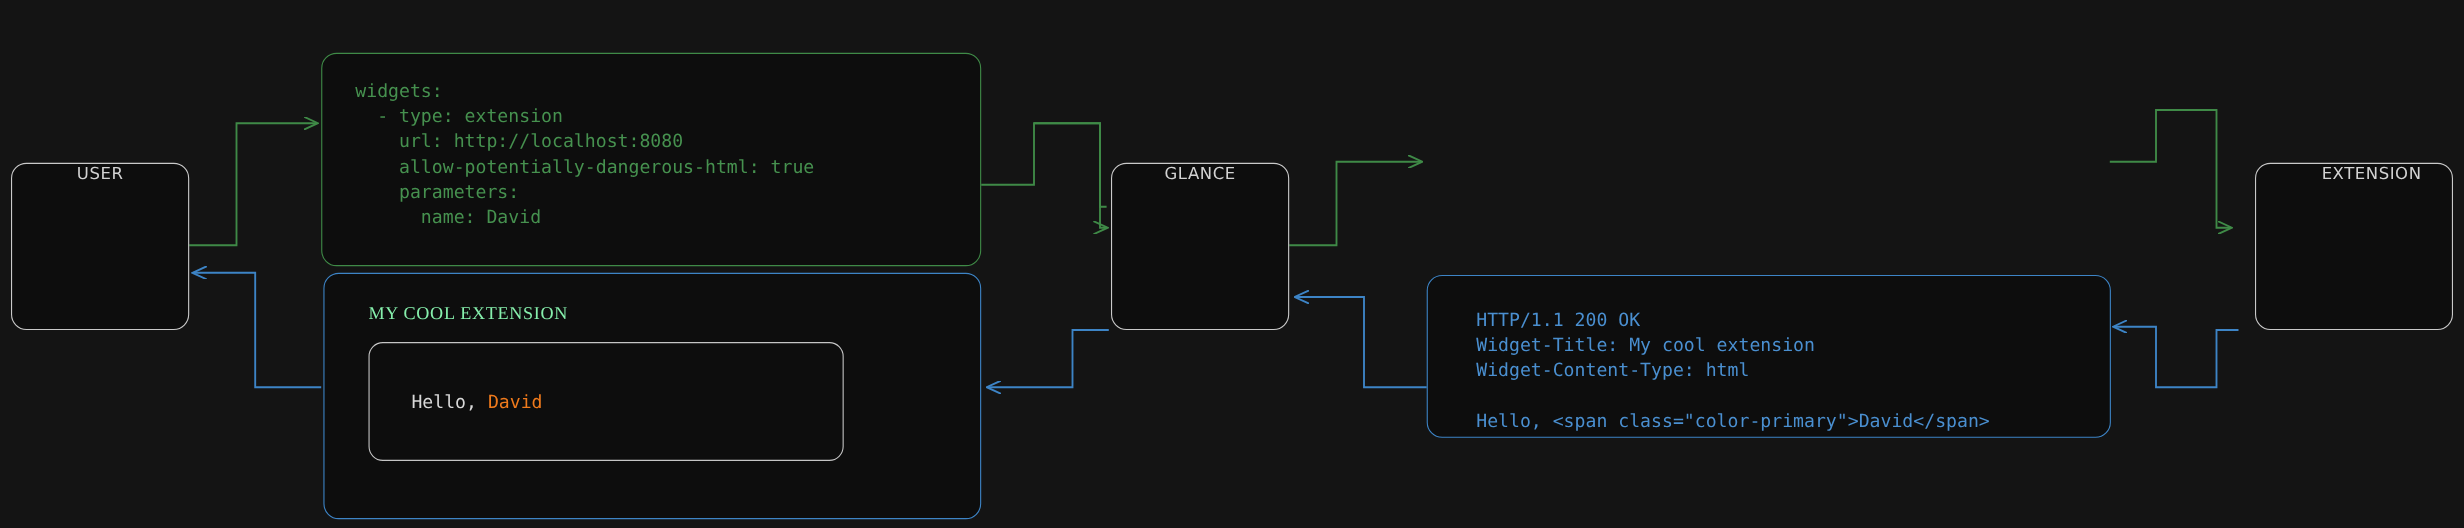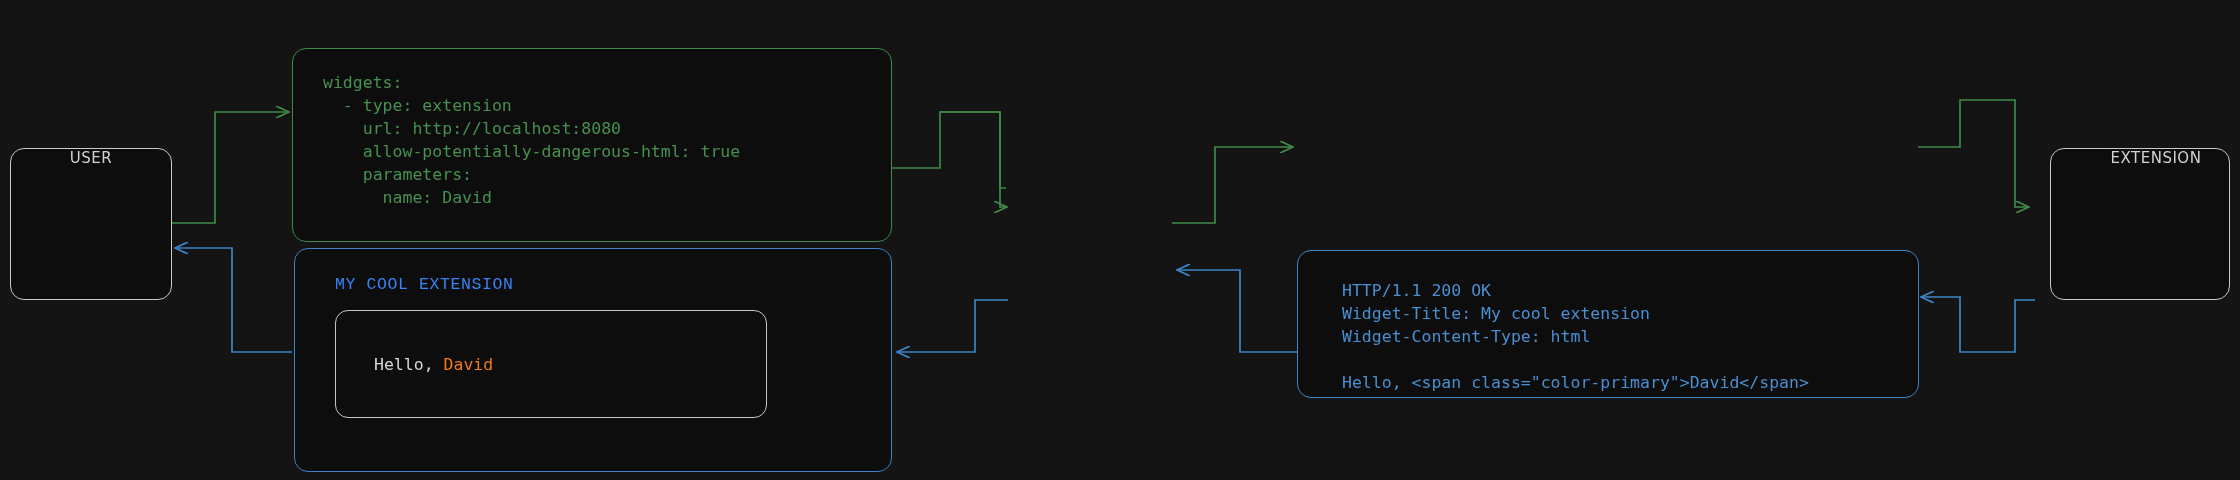--- a/index.html
+++ b/index.html
@@ -62,22 +62,22 @@
     font-family: "DejaVu Sans Mono", monospace;
     font-size: 16.5px;
     line-height: 23px;
     white-space: pre;
     margin: 0;
   }
   .code.green { color: #46914f; }
   .code.blue  { color: #4a8fd0; }
 
   .widget-title {
-    color: #3b82f6;
-    font-family: Liberation Mono, monospace;
+    color: #86efac;
+    font-family: Liberation Serif, serif;
     font-size: 16.5px;
     letter-spacing: 0.6px;
     margin: 8px 0 0 14px;
   }
   .widget-inner {
     margin: 16px 0 0 14px;
     border: 1.6px solid #c5c5c5;
     border-radius: 13px;
     height: 108px;
     width: 432px;
@@ -127,20 +127,23 @@
       <path stroke="#3d84c6" d="M1008,300 L975,300 L975,352 L898,352" marker-end="url(#arrB)"></path>
 
       <path stroke="#3d84c6" d="M292,352 L232,352 L232,248 L176,248" marker-end="url(#arrB)"></path>
     </g>
   </svg>
 
   <div class="node" style="left:10px; top:148px; width:162px; height:152px;">
     <span class="node-label">USER</span>
   </div>
 
+  <div class="node" style="left:1010px; top:148px; width:162px; height:152px;">
+    <span class="node-label">GLANCE</span>
+  </div>
 
   <div class="node" style="left:2050px; top:148px; width:180px; height:152px;padding-left:32px;">
     <span class="node-label">EXTENSION</span>
   </div>
 
   <div class="codebox green" style="left:292px; top:12px; width:600px; height:194px;margin-top:36px;">
     <pre class="code green">widgets:
   - type: extension
     url: http://localhost:8080
     allow-potentially-dangerous-html: true

